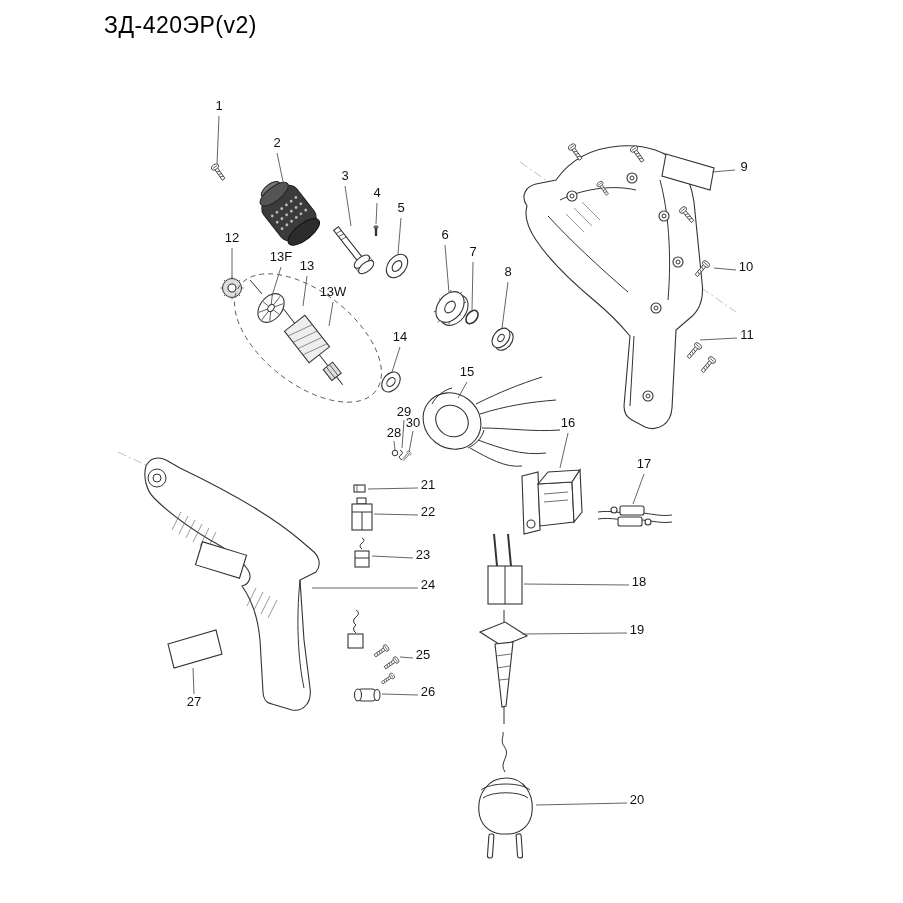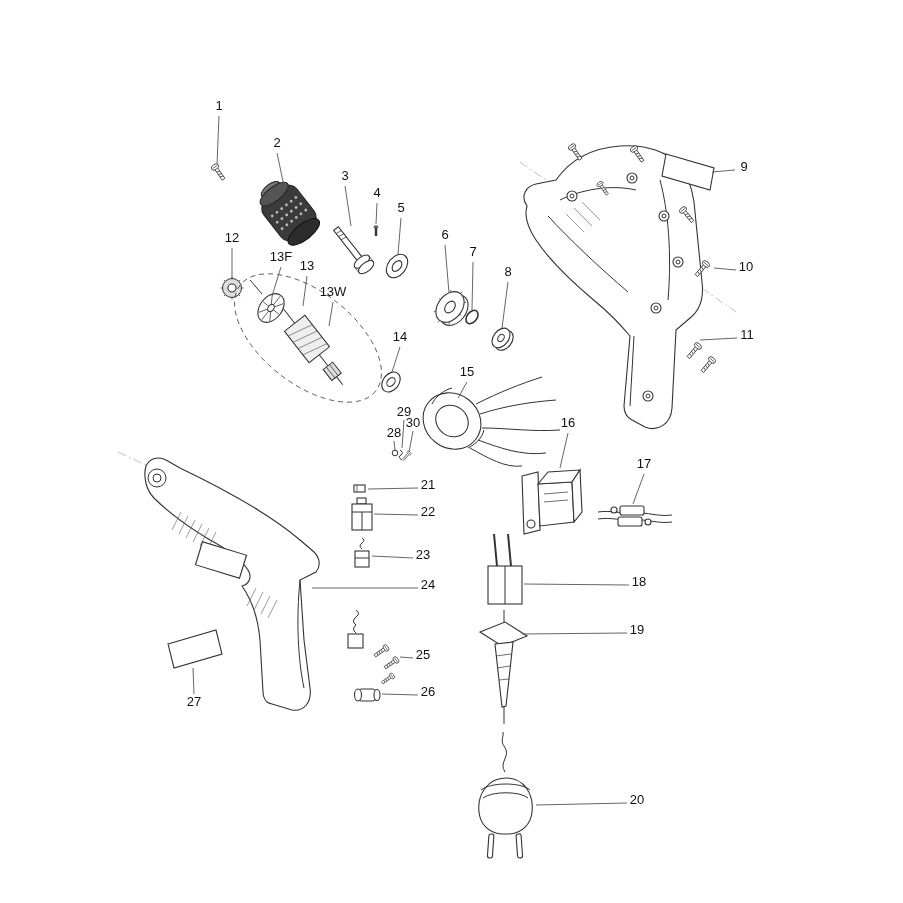--- a/index.html
+++ b/index.html
@@ -14,20 +14,21 @@
   .hatch{stroke:#555;stroke-width:0.6;}
   .callout-line{stroke:#555;stroke-width:0.9;}
   .callout-text{font-family:"Liberation Sans",sans-serif;font-size:13px;fill:#111;
                 text-anchor:middle;dominant-baseline:middle;}
   .axis{stroke:#999;stroke-width:0.6;stroke-dasharray:9 3 2 3;}
 </style>
 </head>
 <body>
 
 <div class="page">
+  <h1 class="title">ЗД-420ЭР(v2)</h1>
 
   <svg width="903" height="903" viewBox="0 0 903 903">
     <defs>
       <g id="screw">
         <rect x="-1.6" y="2" width="3.2" height="13" fill="#fff" stroke="#333" stroke-width="0.8"></rect>
         <line x1="-1.6" y1="5" x2="1.6" y2="6.2" class="t"></line>
         <line x1="-1.6" y1="8" x2="1.6" y2="9.2" class="t"></line>
         <line x1="-1.6" y1="11" x2="1.6" y2="12.2" class="t"></line>
         <ellipse cx="0" cy="0" rx="4" ry="2.6" fill="#fff" stroke="#333" stroke-width="0.8"></ellipse>
         <line x1="-2.6" y1="0" x2="2.6" y2="0" class="t"></line>

